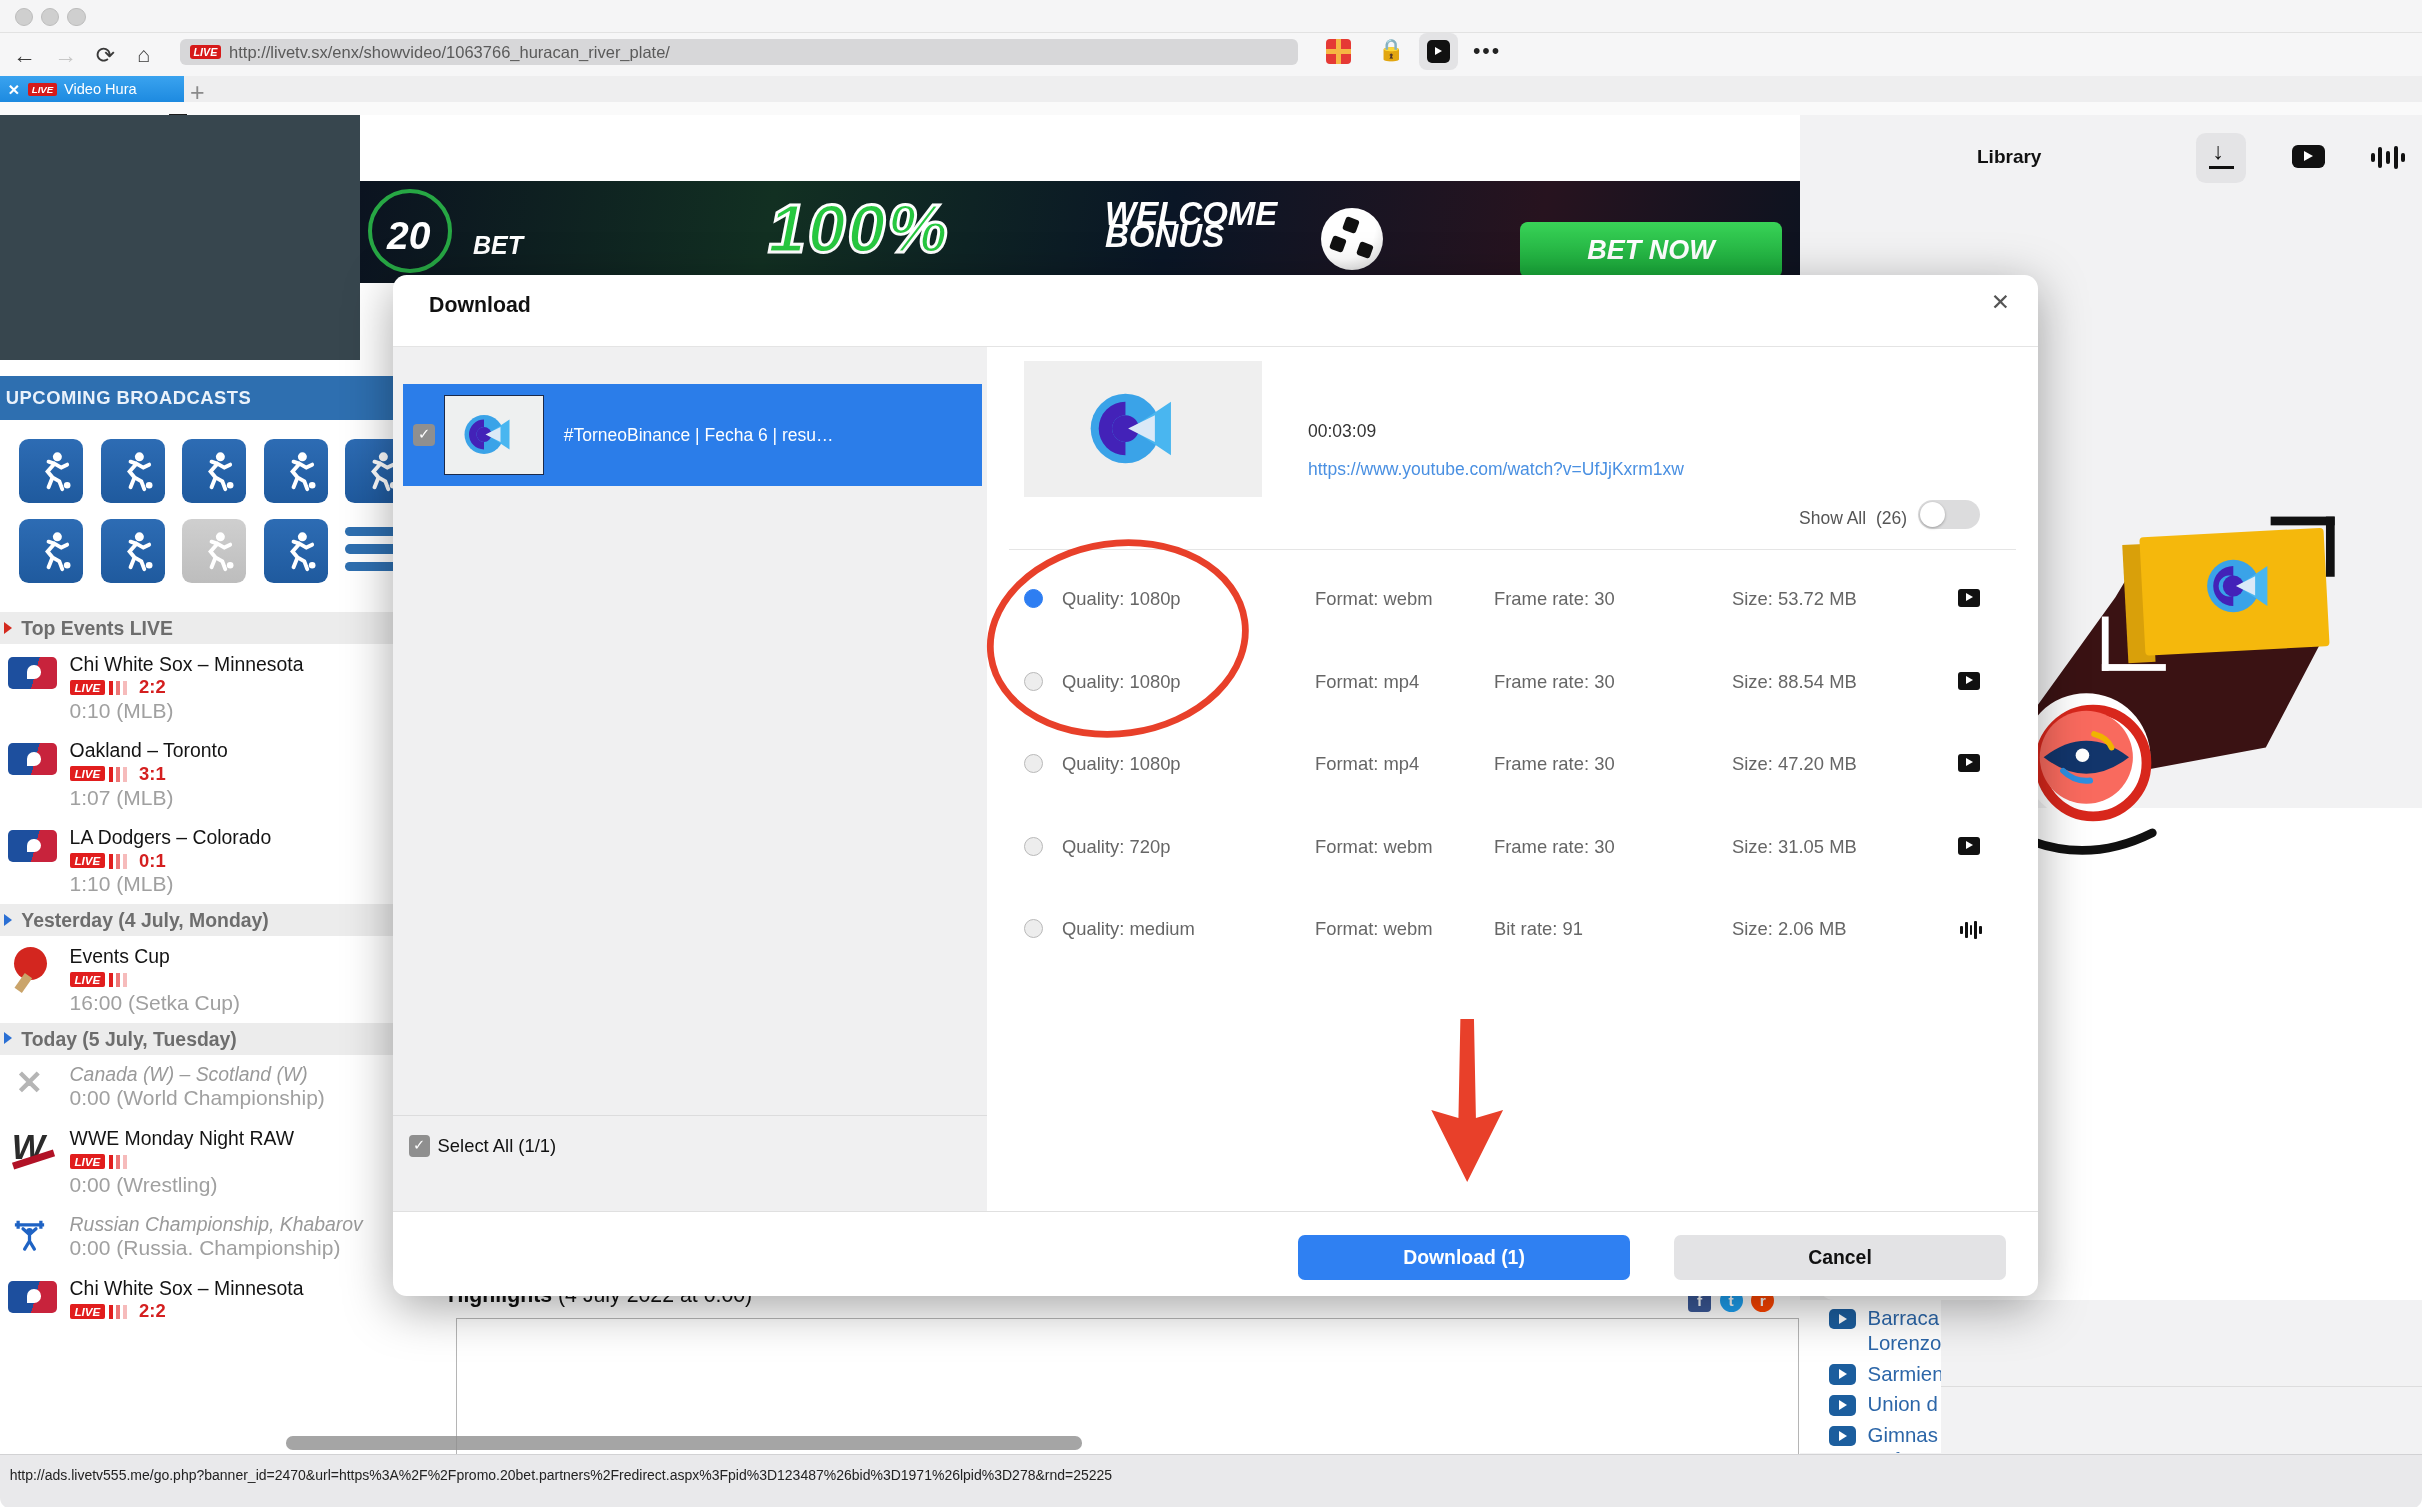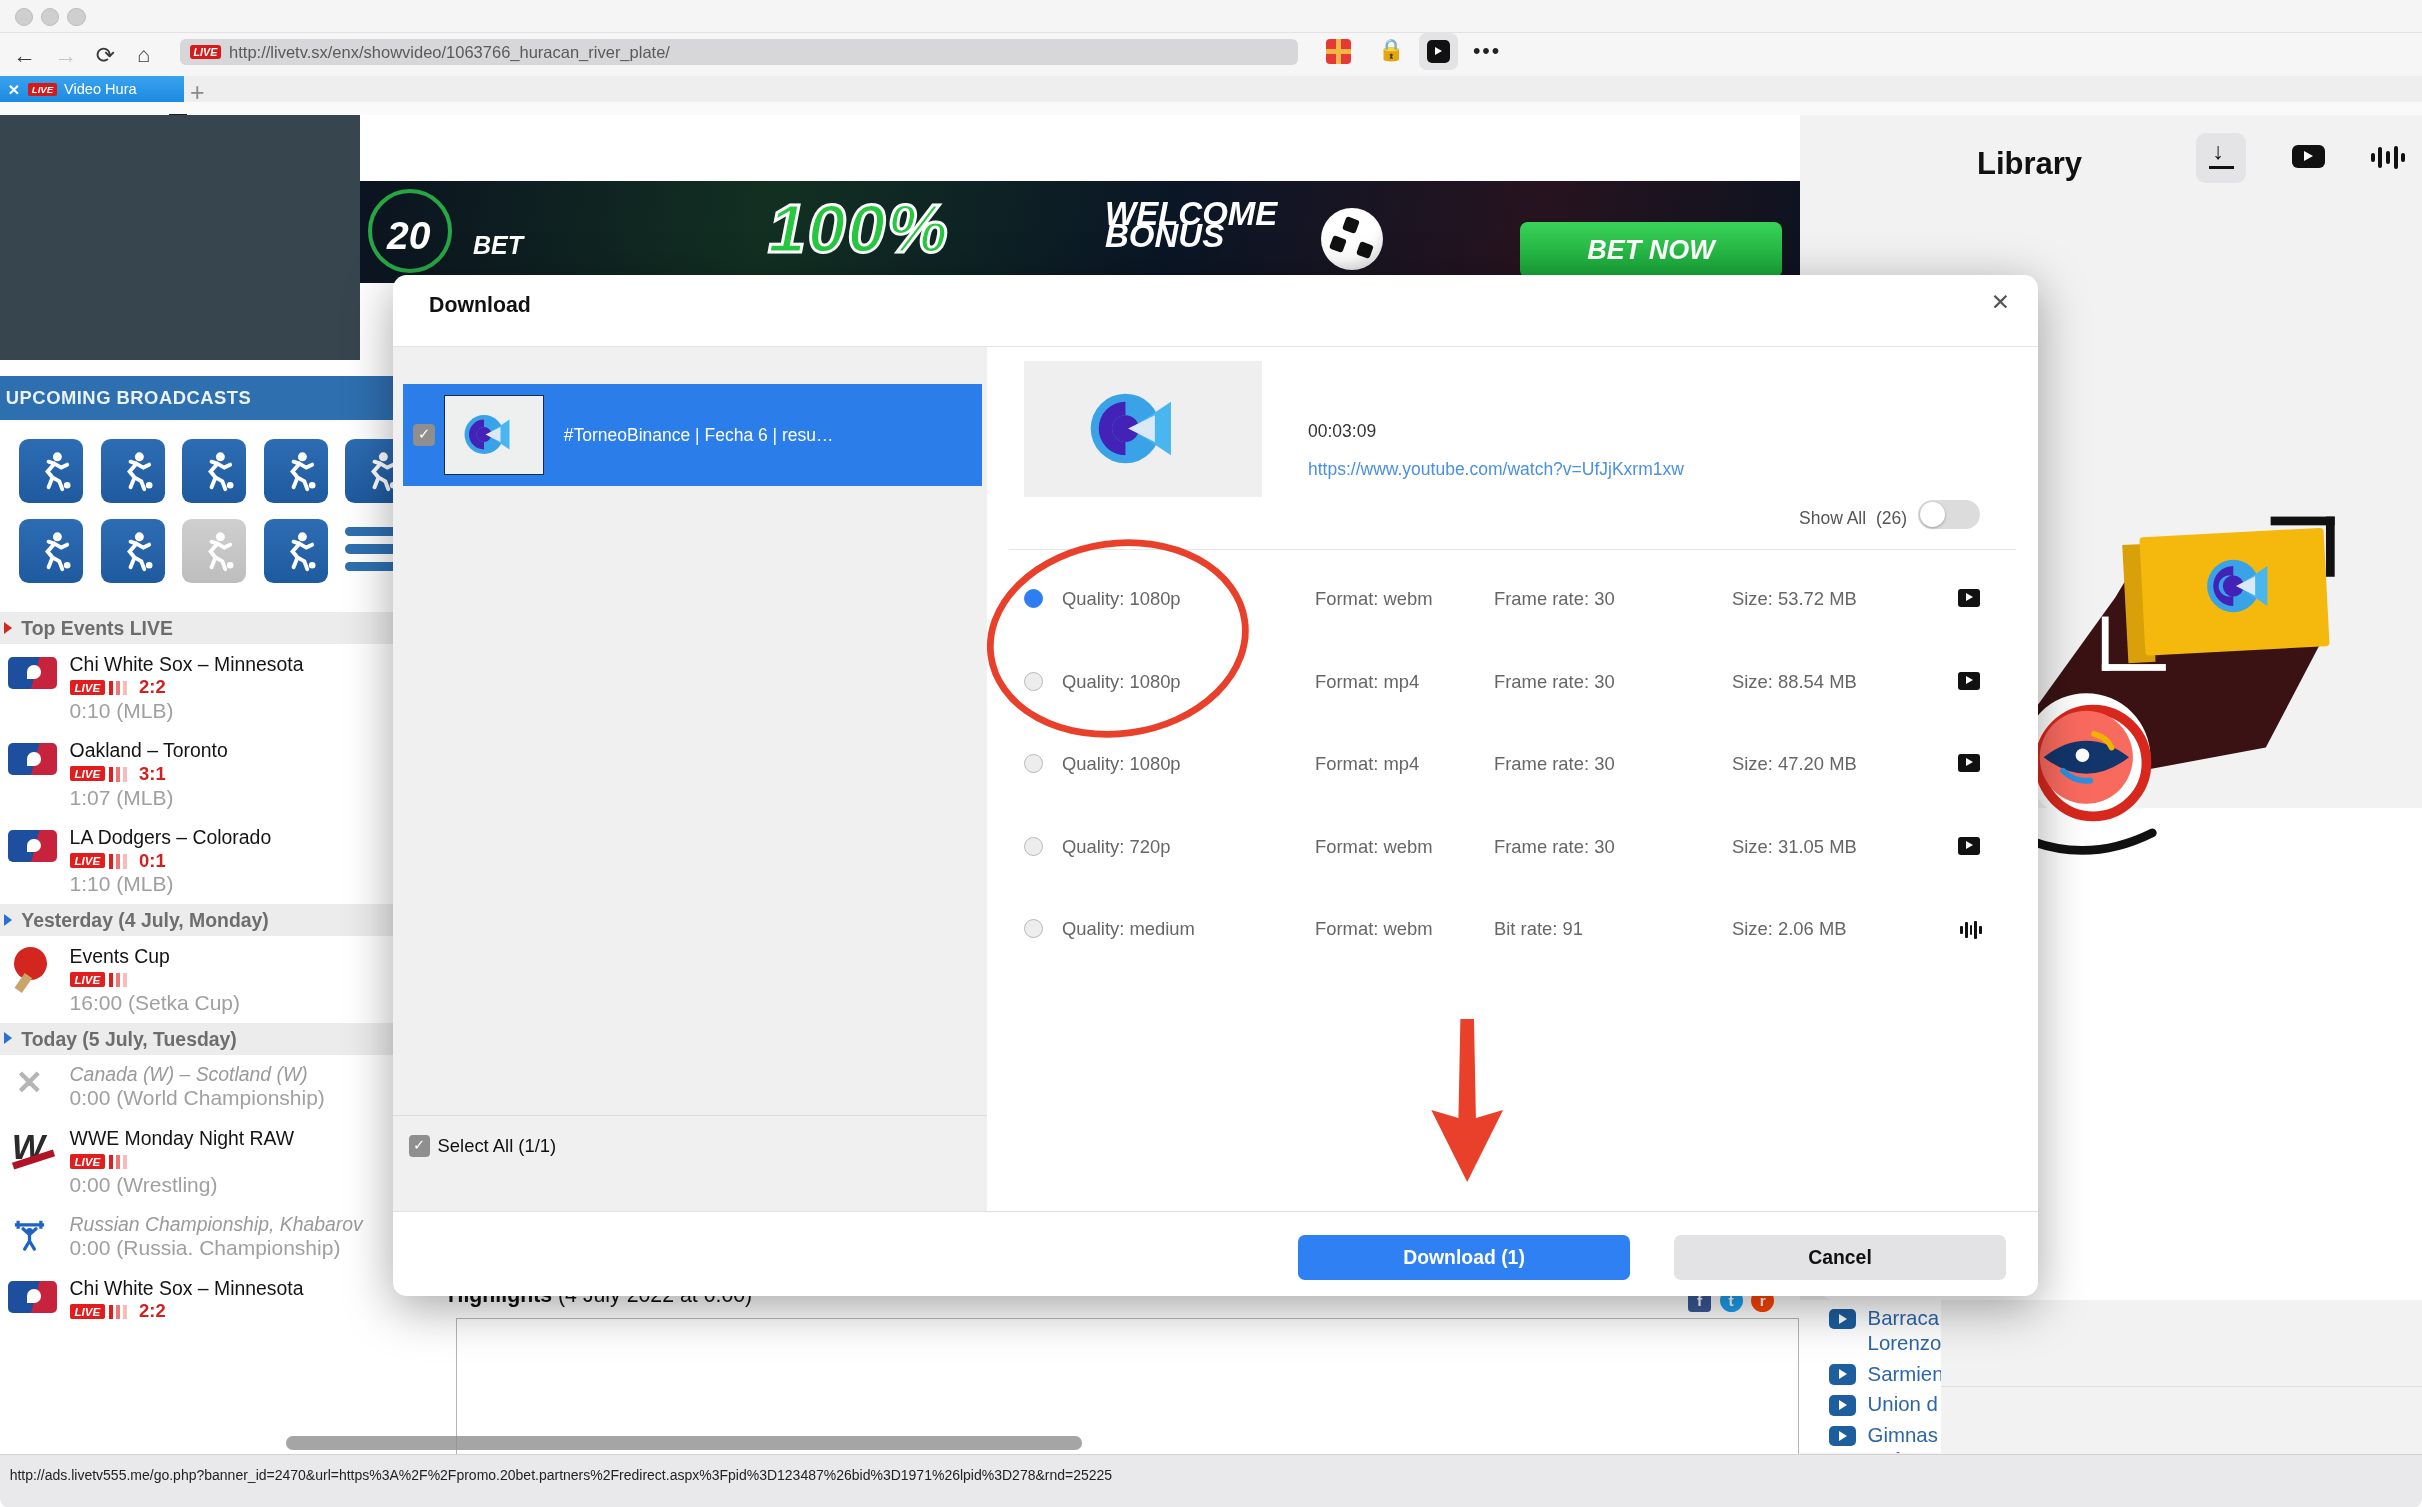--- a/index.html
+++ b/index.html
@@ -78,21 +78,21 @@
   
   .hscroll{left:286px;top:1436px;width:796px;height:13.6px;background:#8f8f8f;border-radius:6.8px;opacity:.8;z-index:6;}
   .highlights{left:448px;top:1283px;font-size:21.3px;color:#111;z-index:3;white-space:nowrap;}
   .social{left:1688px;top:1289px;z-index:3;display:flex;gap:8.7px;}
   .soc{width:23px;height:23px;border-radius:3.9px;color:#fff;font-weight:bold;font-size:15.5px;text-align:center;line-height:23px;}
   .contentbox{left:456px;top:1318px;width:1341px;height:190px;background:#fff;border:1px solid #b5b5b5;z-index:2;}
   .statusbar{left:0;top:1454px;width:2422px;height:54px;background:#e9e9eb;border-top:1px solid #d2d2d4;z-index:45;border-radius:0 0 11.6px 11.6px;}
   .statustext{position:absolute;left:9.7px;top:11.6px;font-size:14px;color:#222;white-space:nowrap;}
   
   .librarypanel{left:1800px;top:115px;width:622px;height:1339px;background:#f2f2f3;z-index:2;}
-  .libtitle{position:absolute;left:177px;top:31px;font-size:31px;font-weight:bold;color:#111;}
+  .libtitle{position:absolute;left:177px;top:31px;font-size:19px;font-weight:bold;color:#111;}
   .libbtn{position:absolute;top:17.5px;width:50px;height:50px;border-radius:9.7px;text-align:center;}
   .libbtn.selected{background:#e4e4e6;}
   .dlglyph{display:inline-block;margin-top:11.6px;width:25px;height:25px;position:relative;}
   .dlglyph:before{content:"↓";position:absolute;left:3.9px;top:-5.8px;font-size:23px;font-weight:bold;color:#111;}
   .dlglyph:after{content:"";position:absolute;left:0;bottom:0;width:25px;height:2.9px;background:#111;}
   .ytglyph{display:inline-block;margin-top:12.6px;width:33px;height:23px;background:#111;border-radius:5.8px;position:relative;}
   .ytglyph:before{content:"";position:absolute;left:12.6px;top:5.8px;border-left:9.7px solid #fff;border-top:5.8px solid transparent;border-bottom:5.8px solid transparent;}
   .wave i{display:inline-block;width:3.9px;background:#111;margin:0 1.9px;vertical-align:middle;border-radius:1.9px;}
   .whitepanel{left:1817px;top:808px;width:606px;height:492px;background:#fff;border-radius:17.5px 0 0 17.5px;z-index:2;}
   .linkstrip{left:1800px;top:1300px;width:141px;height:153px;background:#fff;overflow:hidden;z-index:3;}

